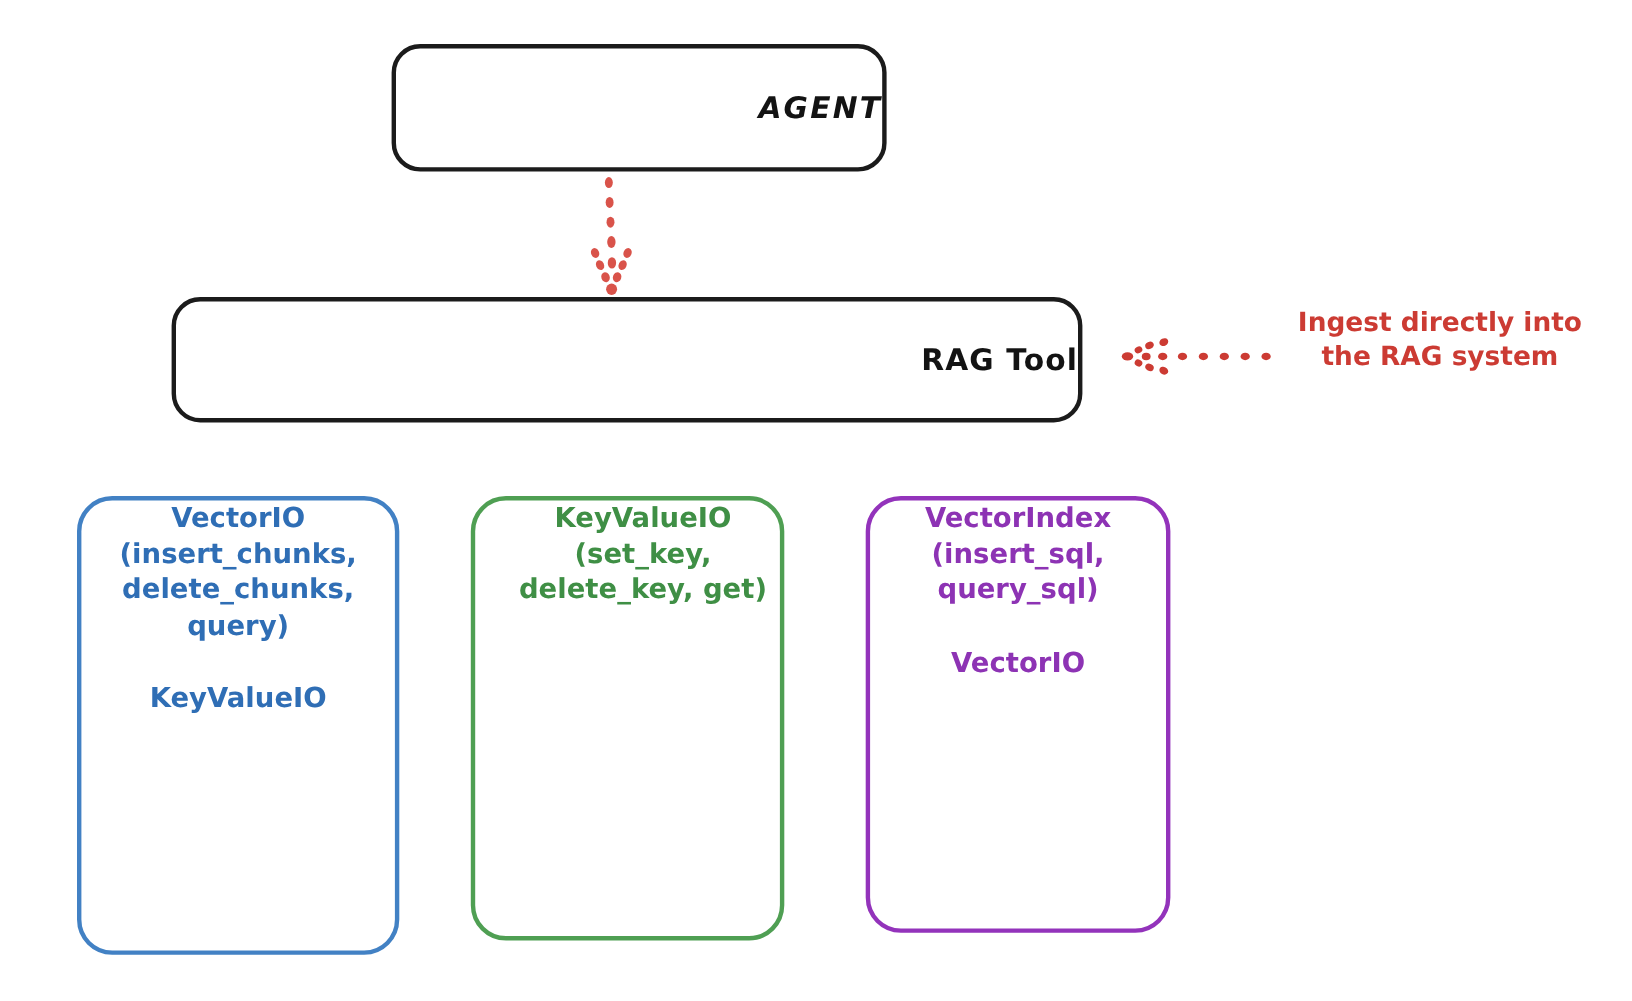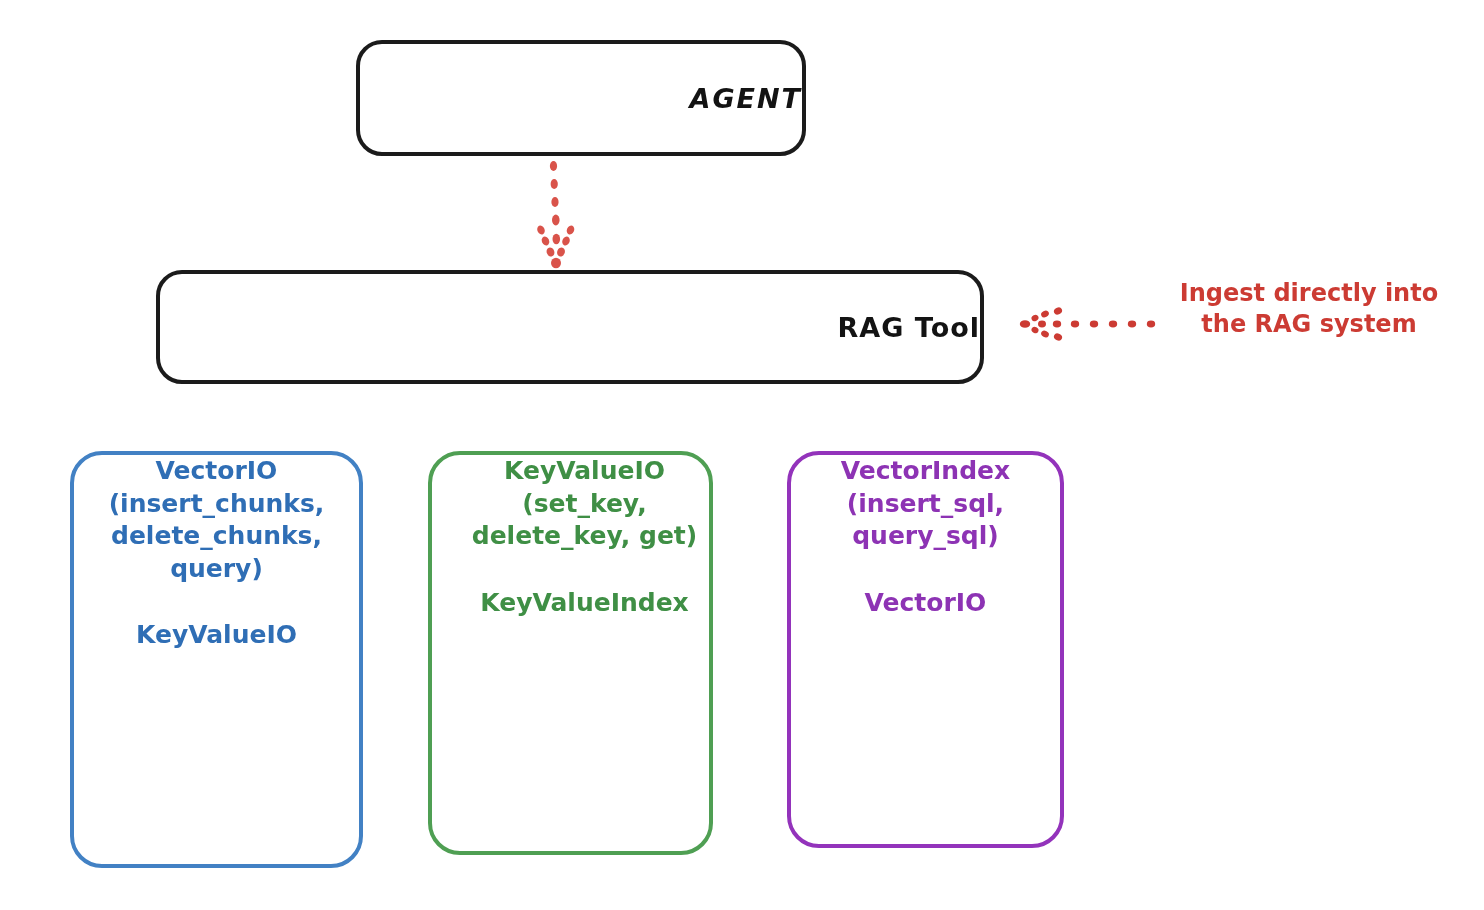--- a/index.html
+++ b/index.html
@@ -177,21 +177,20 @@
 (insert_chunks,
 delete_chunks,
 query)</span>
     <span class="node-sublabel">KeyValueIO</span>
   </div>
 
   <div class="node box-color" id="keyvalueio-box">
     <span class="node-label">KeyValueIO
 (set_key,
 delete_key, get)</span>
-    <span class="node-sublabel">KeyValueIndex</span>
   </div>
 
   <div class="node box-color" id="relationalio-box">
     <span class="node-label">VectorIndex
 (insert_sql,
 query_sql)</span>
     <span class="node-sublabel">VectorIO</span>
   </div>
 
 </div>

